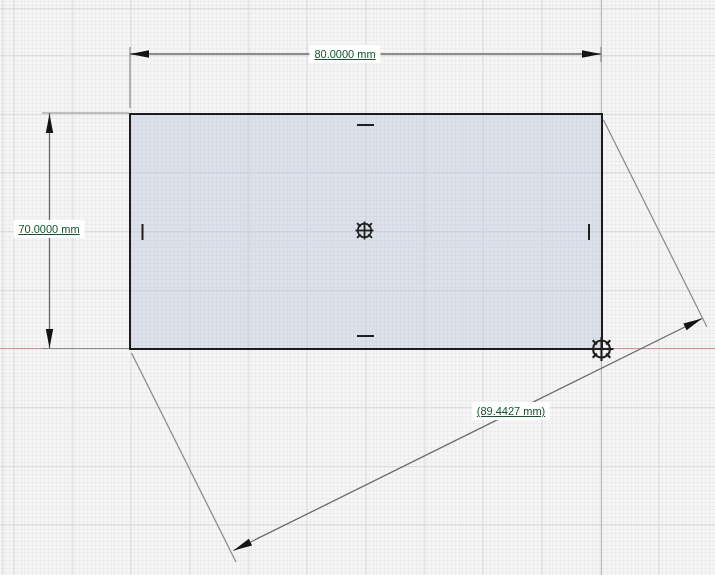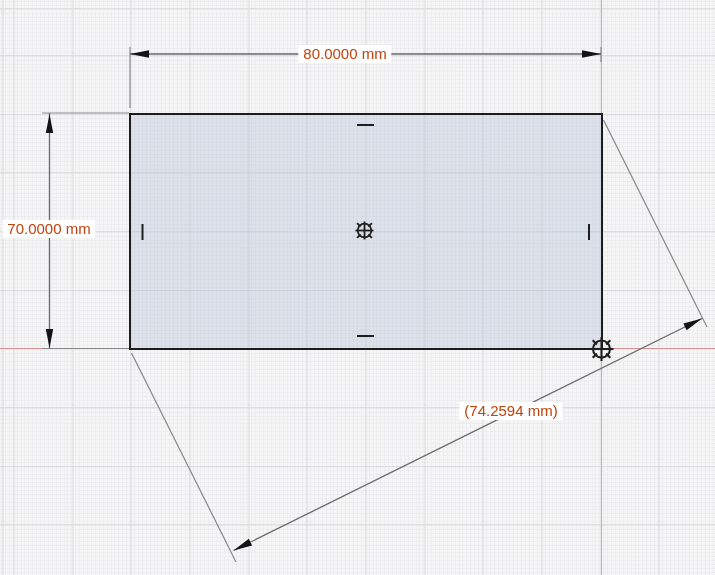--- a/index.html
+++ b/index.html
@@ -26,23 +26,23 @@
     background:rgba(187,195,217,0.42);z-index:2;}
   svg.overlay{position:absolute;left:0;top:0;z-index:3;}
   .dimline{stroke:var(--dimension-line,#6a6a6a);stroke-width:1.3;fill:none;}
   .extline{stroke:var(--extension-line,#8a8a8a);stroke-width:1.2;fill:none;}
   .arrowhead{fill:var(--arrow,#141414);stroke:none;}
   .marker{stroke:var(--marker,#1f1f1f);stroke-width:1.8;fill:none;}
   .marker-thick{stroke:var(--marker,#1f1f1f);stroke-width:2.1;fill:none;}
   .tick{stroke:var(--marker,#1f1f1f);stroke-width:2;fill:none;}
   .dim-label{
     position:absolute;transform:translate(-50%,-50%);
-    background:#ffffff;color:#c2410c;
-    font-size:15px;line-height:16px;padding:1px 5px;
-    white-space:nowrap;z-index:4;}
+    background:#ffffff;color:#14532d;
+    font-size:11px;line-height:16px;padding:1px 5px;
+    white-space:nowrap;z-index:4;text-decoration:underline;}
   .label-width{left:345px;top:54px;}
   .label-height{left:49px;top:229px;}
   .label-diagonal{left:511px;top:411px;}
 </style>
 </head>
 <body>
 
 <div class="canvas">
 
   <div class="x-axis"></div>
@@ -99,14 +99,14 @@
       <line class="marker-thick" x1="601.5" y1="337" x2="601.5" y2="361"></line>
       <line class="marker-thick" x1="592.7" y1="340.2" x2="596.9" y2="344.4"></line>
       <line class="marker-thick" x1="610.3" y1="340.2" x2="606.1" y2="344.4"></line>
       <line class="marker-thick" x1="592.7" y1="357.8" x2="596.9" y2="353.6"></line>
       <line class="marker-thick" x1="610.3" y1="357.8" x2="606.1" y2="353.6"></line>
     </g>
   </svg>
 
   <div class="dim-label label-width">80.0000 mm</div>
   <div class="dim-label label-height">70.0000 mm</div>
-  <div class="dim-label label-diagonal">(74.2594 mm)</div>
+  <div class="dim-label label-diagonal">(89.4427 mm)</div>
 </div>
 
 </body></html>

